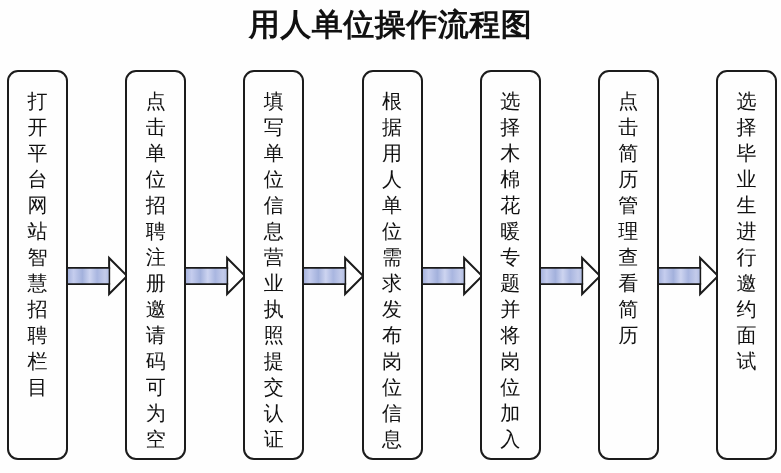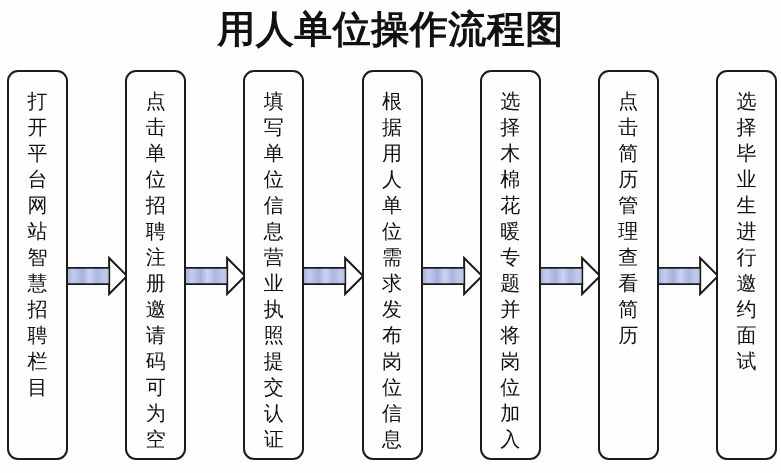--- a/index.html
+++ b/index.html
@@ -11,21 +11,21 @@
     overflow: hidden;
     font-family: "Liberation Serif", serif;
   }
   .title {
     position: absolute;
     top: 4px;
     left: 0;
     width: 100%;
     margin: 0;
     text-align: center;
-    font-size: 38px;
+    font-size: 31px;
     font-weight: bold;
     color: #111111;
     letter-spacing: 0.5px;
     font-family: "Liberation Serif", serif;
   }
   .flow-row {
     position: absolute;
     top: 70px;
     left: 7px;
     right: 4px;

